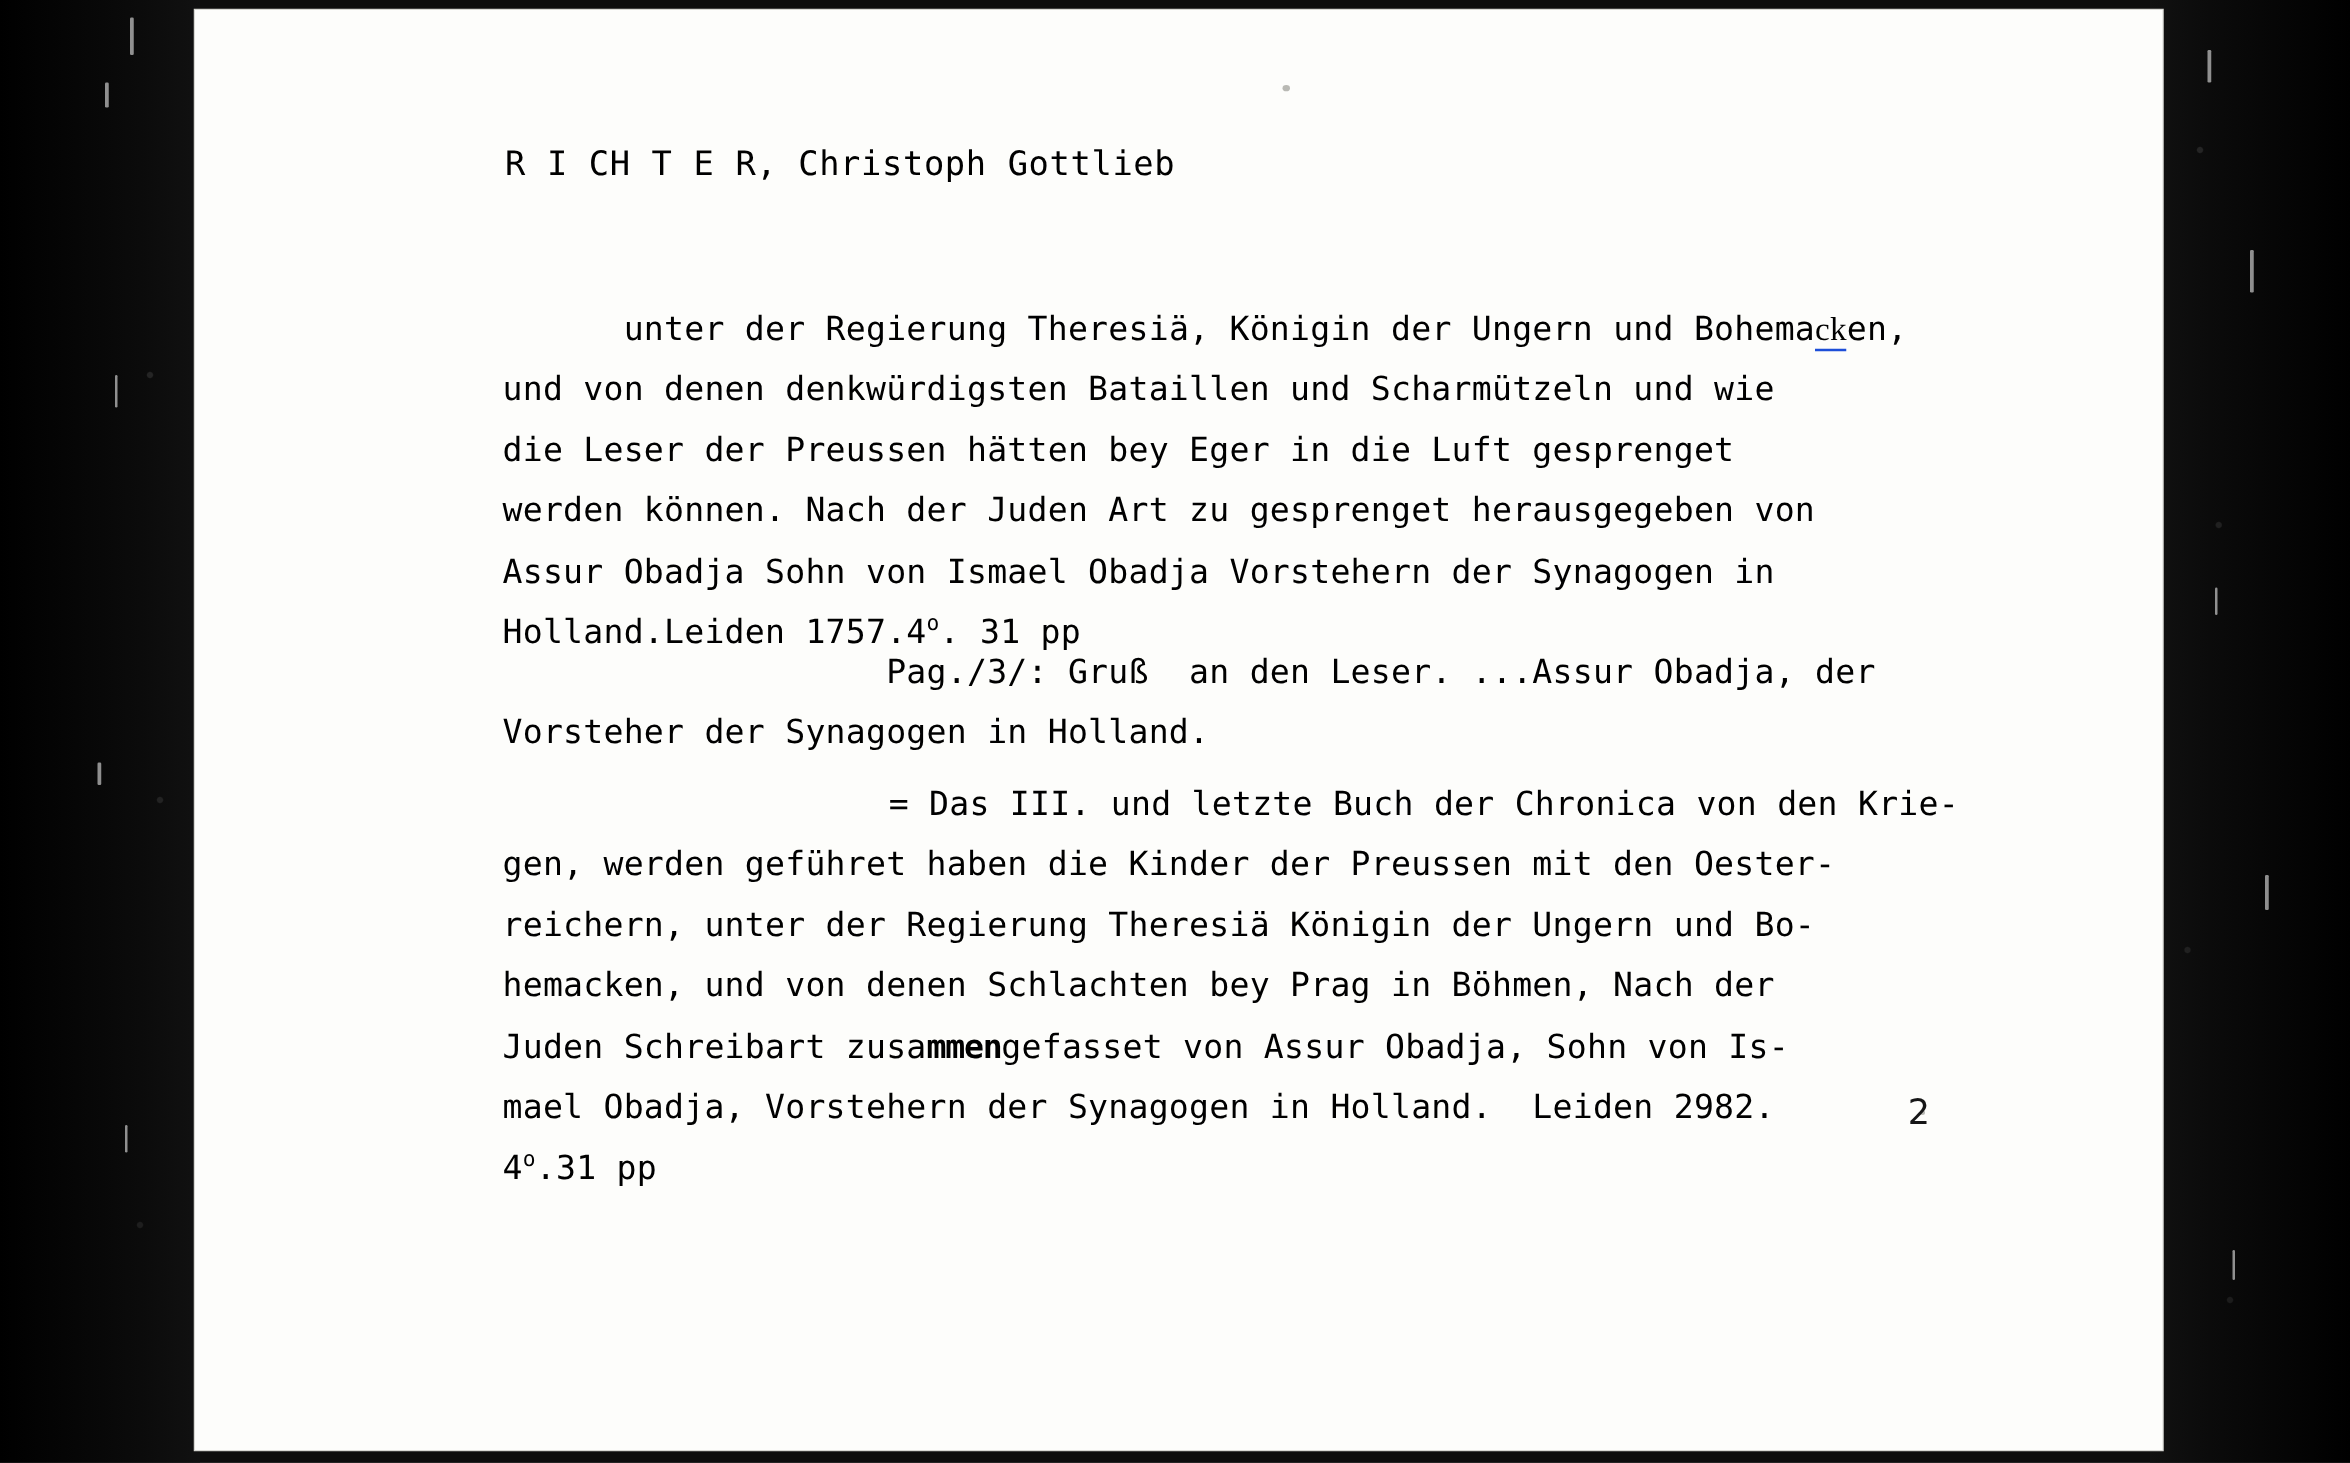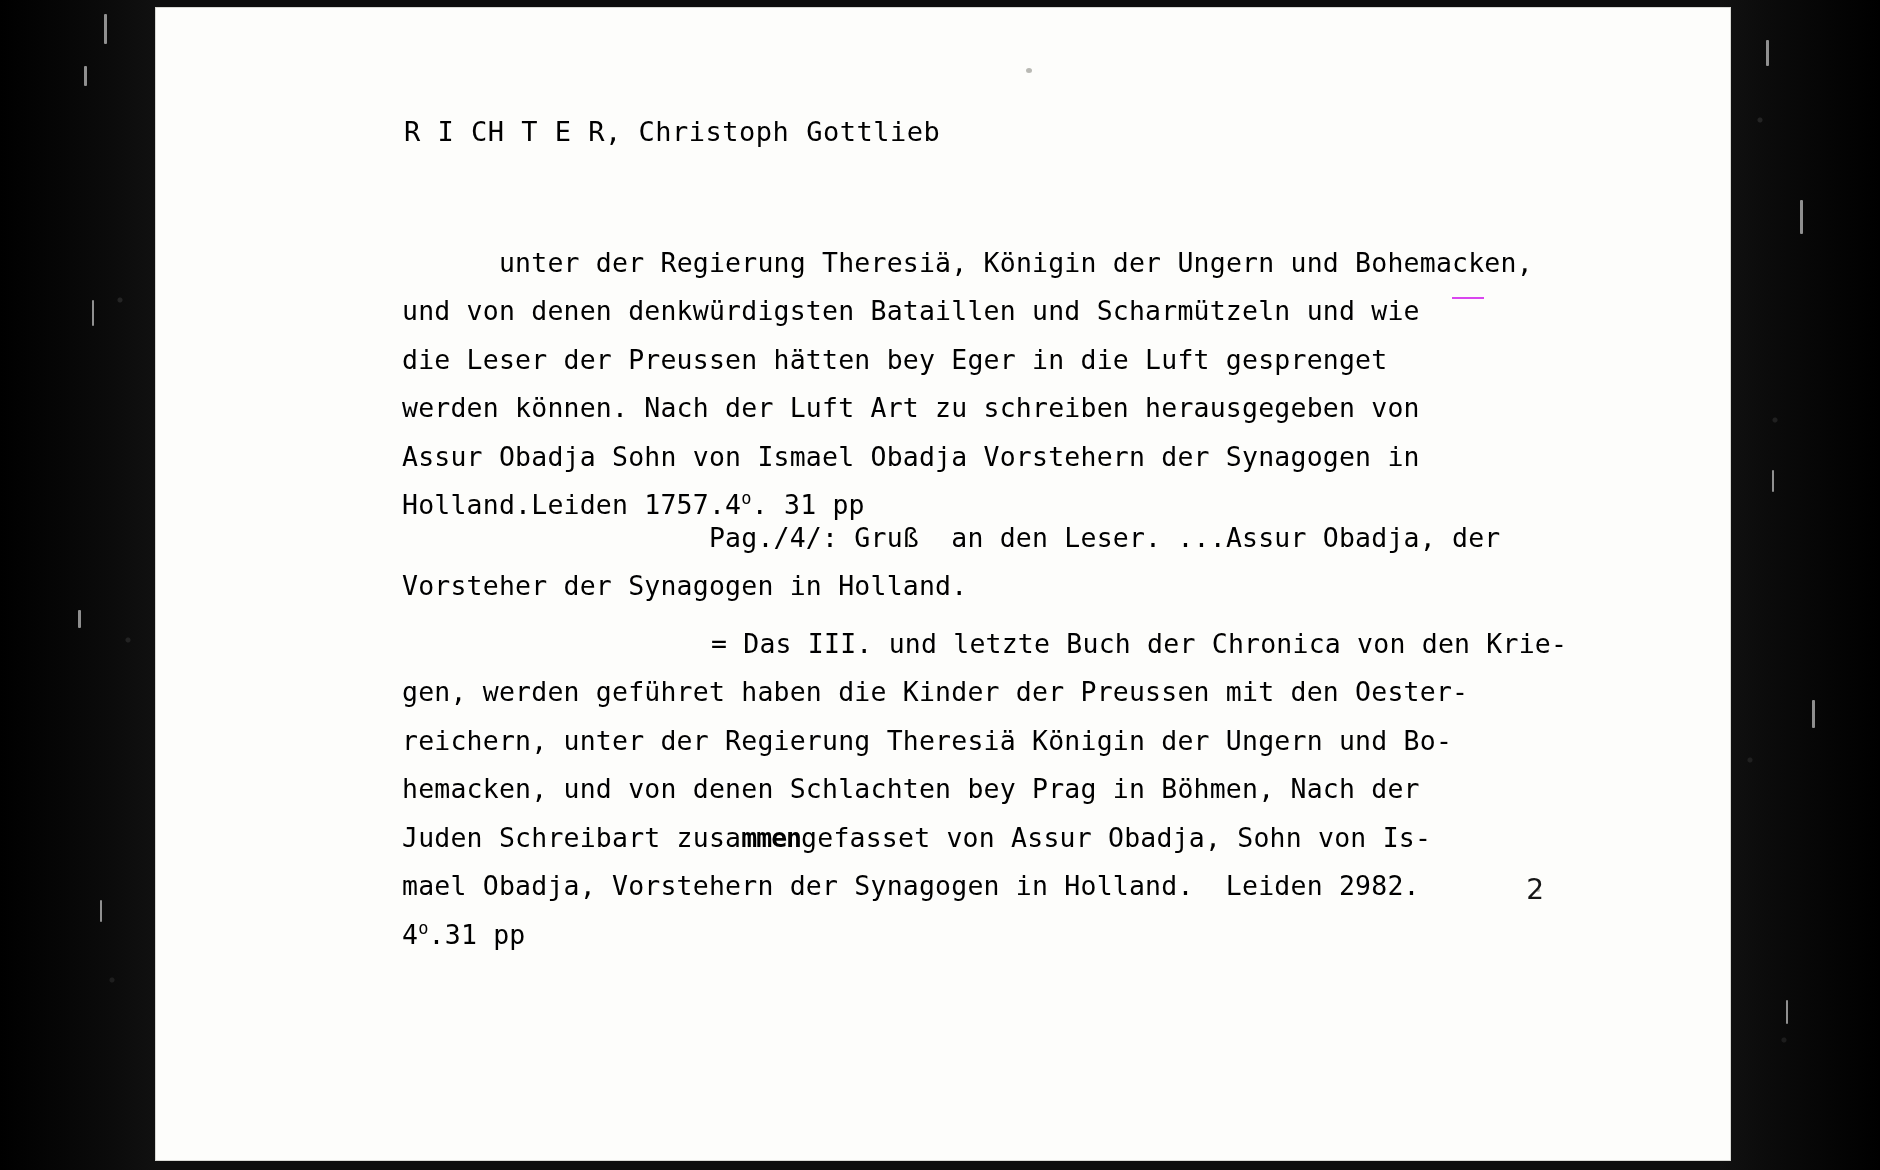--- a/index.html
+++ b/index.html
@@ -84,22 +84,23 @@
   sup {
     font-size: 17px;
     vertical-align: super;
     line-height: 0;
   }
   .overtype {
     font-weight: bold;
     letter-spacing: -1px;
   }
   .underline-ck {
-    border-bottom: 2px solid #d946ef;
-    padding-bottom: 19px;
+    border-bottom: 2px solid #1d4ed8;
+    padding-bottom: 1px;
+    font-family: Liberation Serif, serif;
   }
   .page-number {
     position: absolute;
     right: 186px;
     bottom: 254px;
     font-size: 28px;
     font-family: "DejaVu Sans", sans-serif;
     color: #161616;
   }
 </style>
@@ -126,27 +127,27 @@
 
     <div class="dust" style="left:870px;top:60px;width:6px;height:5px;"></div>
     <div class="dust" style="left:1380px;top:880px;width:4px;height:4px;"></div>
 
     <div class="heading">R I CH T E R, Christoph Gottlieb</div>
 
     <div class="block b1">
       <span>unter der Regierung Theresiä, Königin der Ungern und Bohema<span class="underline-ck">ck</span>en,</span>
 <span>und von denen denkwürdigsten Bataillen und Scharmützeln und wie</span>
 <span>die Leser der Preussen hätten bey Eger in die Luft gesprenget</span>
-<span>werden können. Nach der Luft Art zu schreiben herausgegeben von</span>
+<span>werden können. Nach der Juden Art zu gesprenget herausgegeben von</span>
 <span>Assur Obadja Sohn von Ismael Obadja Vorstehern der Synagogen in</span>
 <span>Holland.Leiden 1757.4<sup>o</sup>. 31 pp</span>
     </div>
 
     <div class="block b2">
-      <span class="indent"></span><span>Pag./4/: Gruß  an den Leser. ...Assur Obadja, der</span>
+      <span class="indent"></span><span>Pag./3/: Gruß  an den Leser. ...Assur Obadja, der</span>
 <span>Vorsteher der Synagogen in Holland.</span>
     </div>
 
     <div class="block b3">
       <span class="indent-sm"></span><span>= Das III. und letzte Buch der Chronica von den Krie-</span>
 <span>gen, werden geführet haben die Kinder der Preussen mit den Oester-</span>
 <span>reichern, unter der Regierung Theresiä Königin der Ungern und Bo-</span>
 <span>hemacken, und von denen Schlachten bey Prag in Böhmen, Nach der</span>
 <span>Juden Schreibart zusa<span class="overtype">mmen</span>gefasset von Assur Obadja, Sohn von Is-</span>
 <span>mael Obadja, Vorstehern der Synagogen in Holland.  Leiden 2982.</span>

